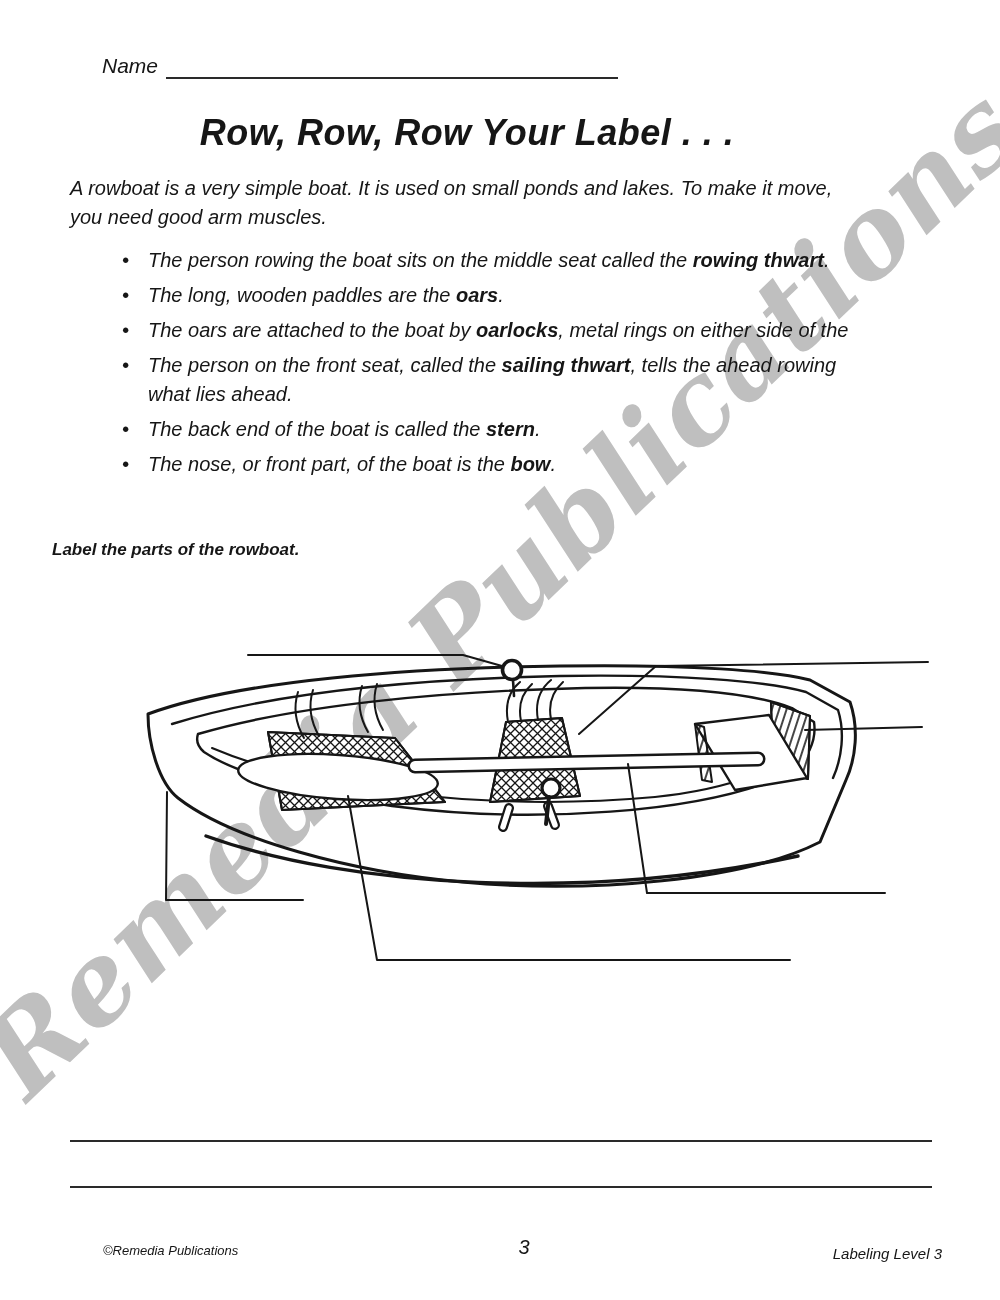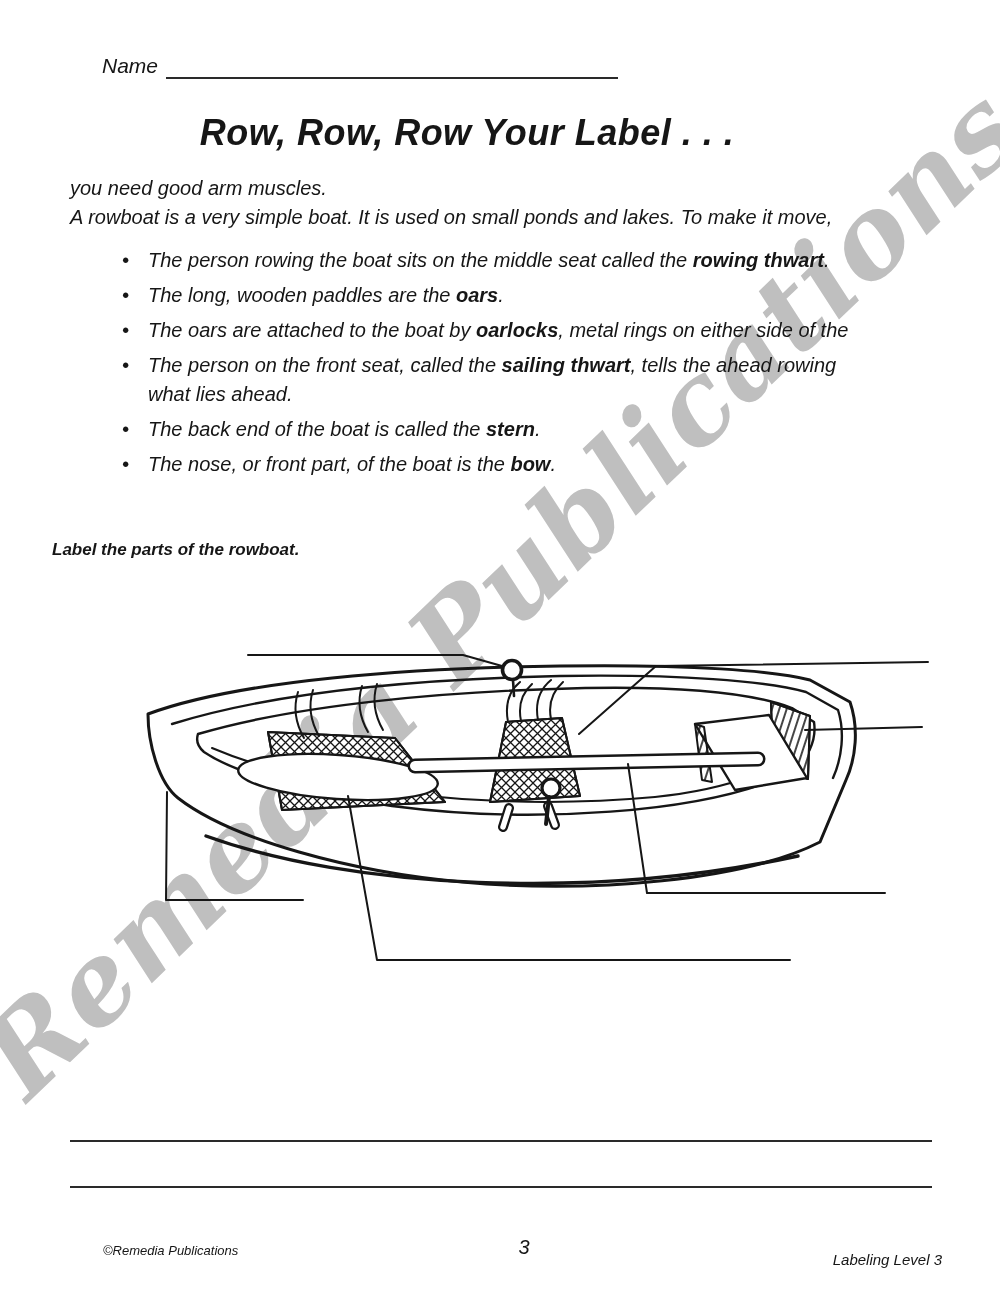--- a/index.html
+++ b/index.html
@@ -41,39 +41,39 @@
   .instruction { left:52px; top:540px; font-size:17px; font-weight:bold; }
 
   .question { left:70px; top:1079px; width:880px; font-size:20px; }
 
   .rule { border-top:2px solid #2a2a2a; }
   .answer-line-1 { left:70px; top:1140px; width:862px; }
   .answer-line-2 { left:70px; top:1186px; width:862px; }
 
   .footer-left  { left:103px; top:1243px; font-size:13px; }
   .footer-page  { left:0px; top:1236px; width:1048px; text-align:center; font-size:20px; }
-  .footer-right { right:58px; top:1245px; font-size:15px; font-style:italic;margin-top:6px; }
+  .footer-right { right:58px; top:1245px; font-size:15px; font-style:italic; }
 
   svg.diagram { position:absolute; left:110px; top:630px; width:860px; height:360px; }
 </style>
 </head>
 <body>
 
 <div class="page">
 
   <div class="watermark">Remedia Publications</div>
 
   <div class="abs name-row">Name</div>
   <div class="abs name-line"></div>
 
   <div class="abs title">Row, Row, Row Your Label . . .</div>
 
   <div class="abs intro">
+    <span>A rowboat is a very simple boat. It is used on small ponds and lakes. To make it move,</span>
     <span>you need good arm muscles.</span>
-    <span>A rowboat is a very simple boat. It is used on small ponds and lakes. To make it move,</span>
   </div>
 
   <ul class="abs bullets">
     <li>
       <span class="dot">•</span><span>The person rowing the boat sits on the middle seat called the </span><b>rowing thwart</b><span>.</span>
     </li>
     <li>
       <span class="dot">•</span><span>The long, wooden paddles are the </span><b>oars</b><span>.</span>
     </li>
     <li>

